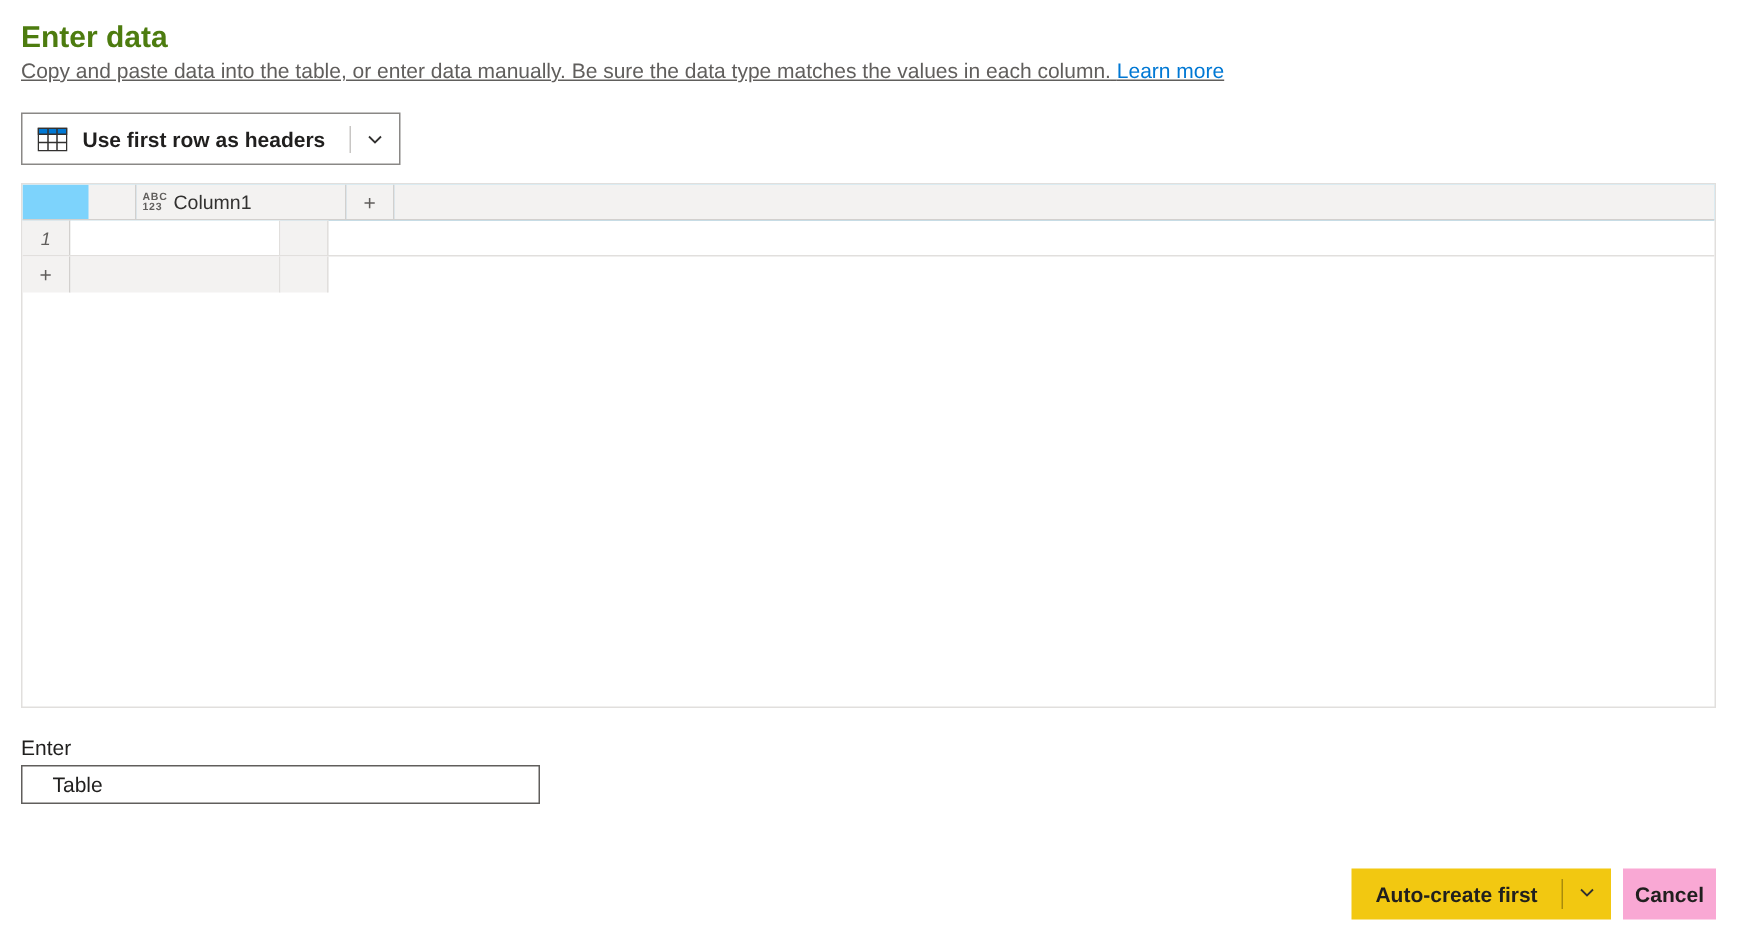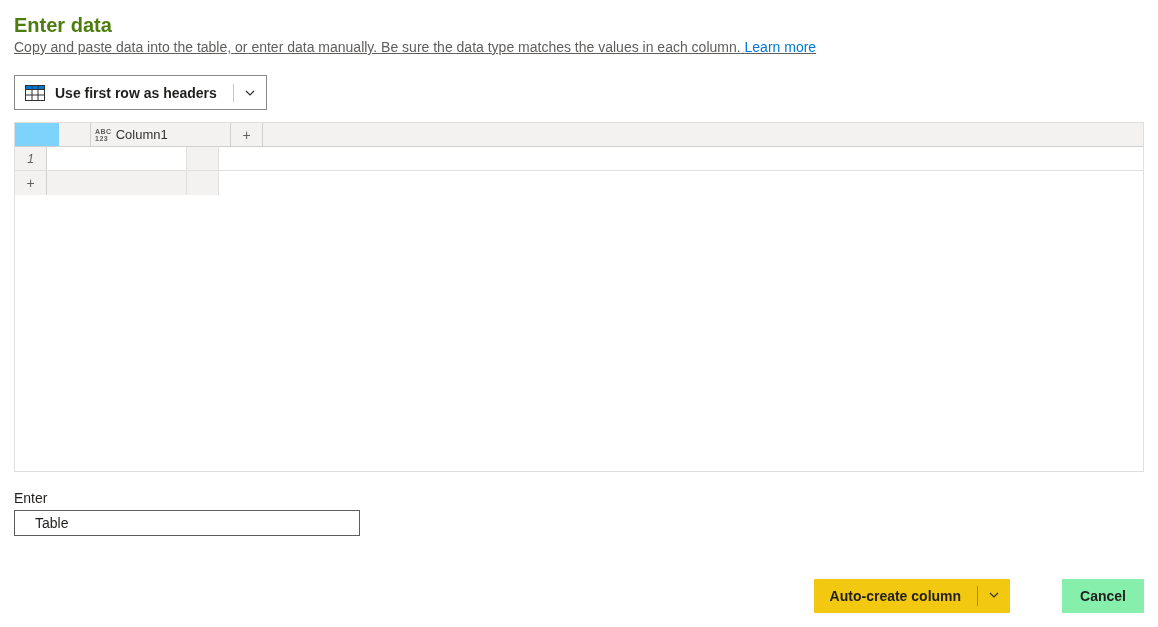--- a/index.html
+++ b/index.html
@@ -219,30 +219,29 @@
       height: 20px;
       background: rgba(0,0,0,0.3);
     }
     .primary-button .dropdown-part {
       padding: 0 10px;
       display: flex;
       align-items: center;
       justify-content: center;
     }
     .secondary-button {
-      background: #86efac;
+      background: #f9a8d4;
       border: none;
       height: 34px;
-      padding: 0 18px;
+      padding: 0 8px;
       font-size: 14px;
       font-weight: 600;
       color: #201f1e;
       cursor: pointer;
       font-family: inherit;
-      margin-left: 44px;
     }
   </style>
 </head>
 <body>
 
 
 
 <h1 class="page-title">Enter data</h1>
 
 <div class="description-row">
@@ -294,21 +293,21 @@
   </div>
 </div>
 
 <div class="name-section">
   <label class="name-label">Enter</label>
   <input type="text" class="name-input" value="Table" style="">
 </div>
 
 <div class="footer-buttons">
   <button class="primary-button">
-    <span class="main">Auto-create column</span>
+    <span class="main">Auto-create first</span>
     <span class="sep"></span>
     <span class="dropdown-part">
       <span>
         <svg viewBox="0 0 12 12" width="12" height="12">
           <path d="M2 4 L6 8 L10 4" fill="none" stroke="#323130" stroke-width="1.2"></path>
         </svg>
       </span>
     </span>
   </button>
   <button class="secondary-button">Cancel</button>

